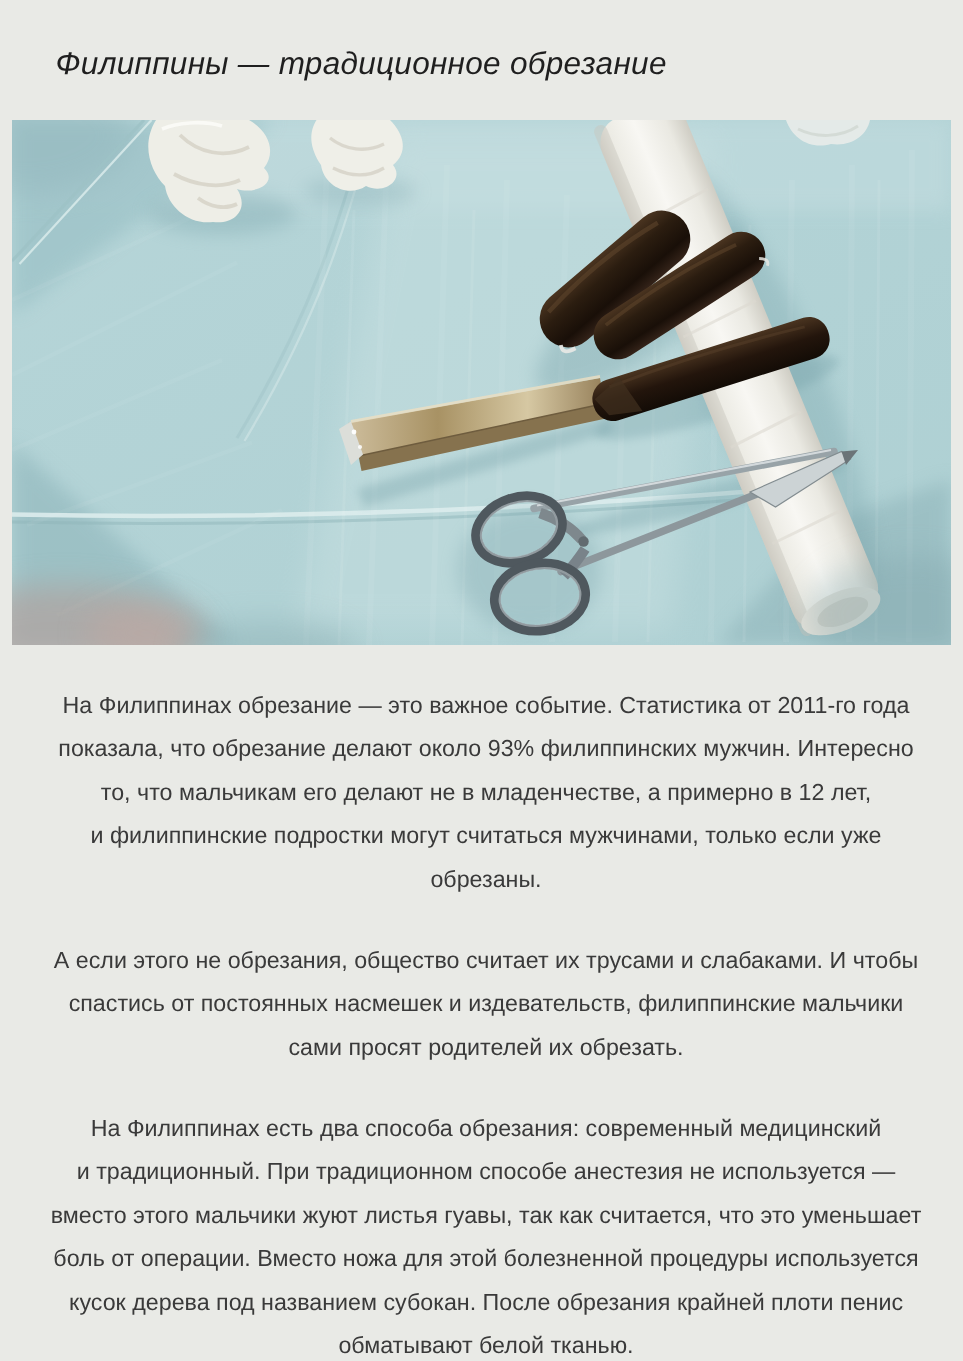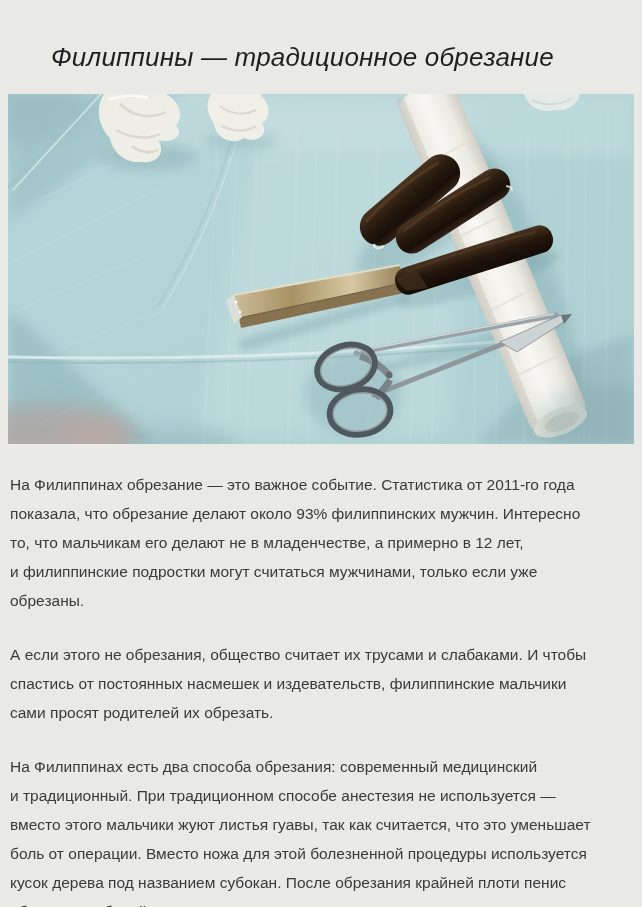--- a/index.html
+++ b/index.html
@@ -3,46 +3,47 @@
 <meta charset="utf-8">
 <style>
   html, body {
     margin: 0; padding: 0;
     width: 642px; height: 907px;
     background: #e9eae6;
     overflow: hidden;
   }
   .page { width: 642px; height: 907px; }
   .title {
-    margin: 14px;
+    margin: 0;
     padding: 31px 0 0 37px;
     font-family: "Liberation Sans", sans-serif;
     font-style: italic;
     font-weight: 500;
-    font-size: 26px;
+    font-size: 21px;
     line-height: 24px;
     color: #1f1f1f;
     letter-spacing: 0.2px;
   }
   .photo {
     margin: 25px 0 0 8px;
     width: 626px; height: 350px;
     overflow: hidden;
   }
   .photo svg { display: block; }
   .article {
     margin: 26px 4px 0 10px;
     font-family: "Liberation Sans", sans-serif;
     font-size: 15.5px;
     line-height: 29px;
     color: #3a3a3a;
   }
   .article p {
     margin: 14px 0 25px 0;
     white-space: pre-line;
+    text-align: center;
   }
 </style>
 </head>
 <body>
 
 <div class="page">
 
   <h1 class="title">Филиппины — традиционное обрезание</h1>
 
   <div class="photo">

